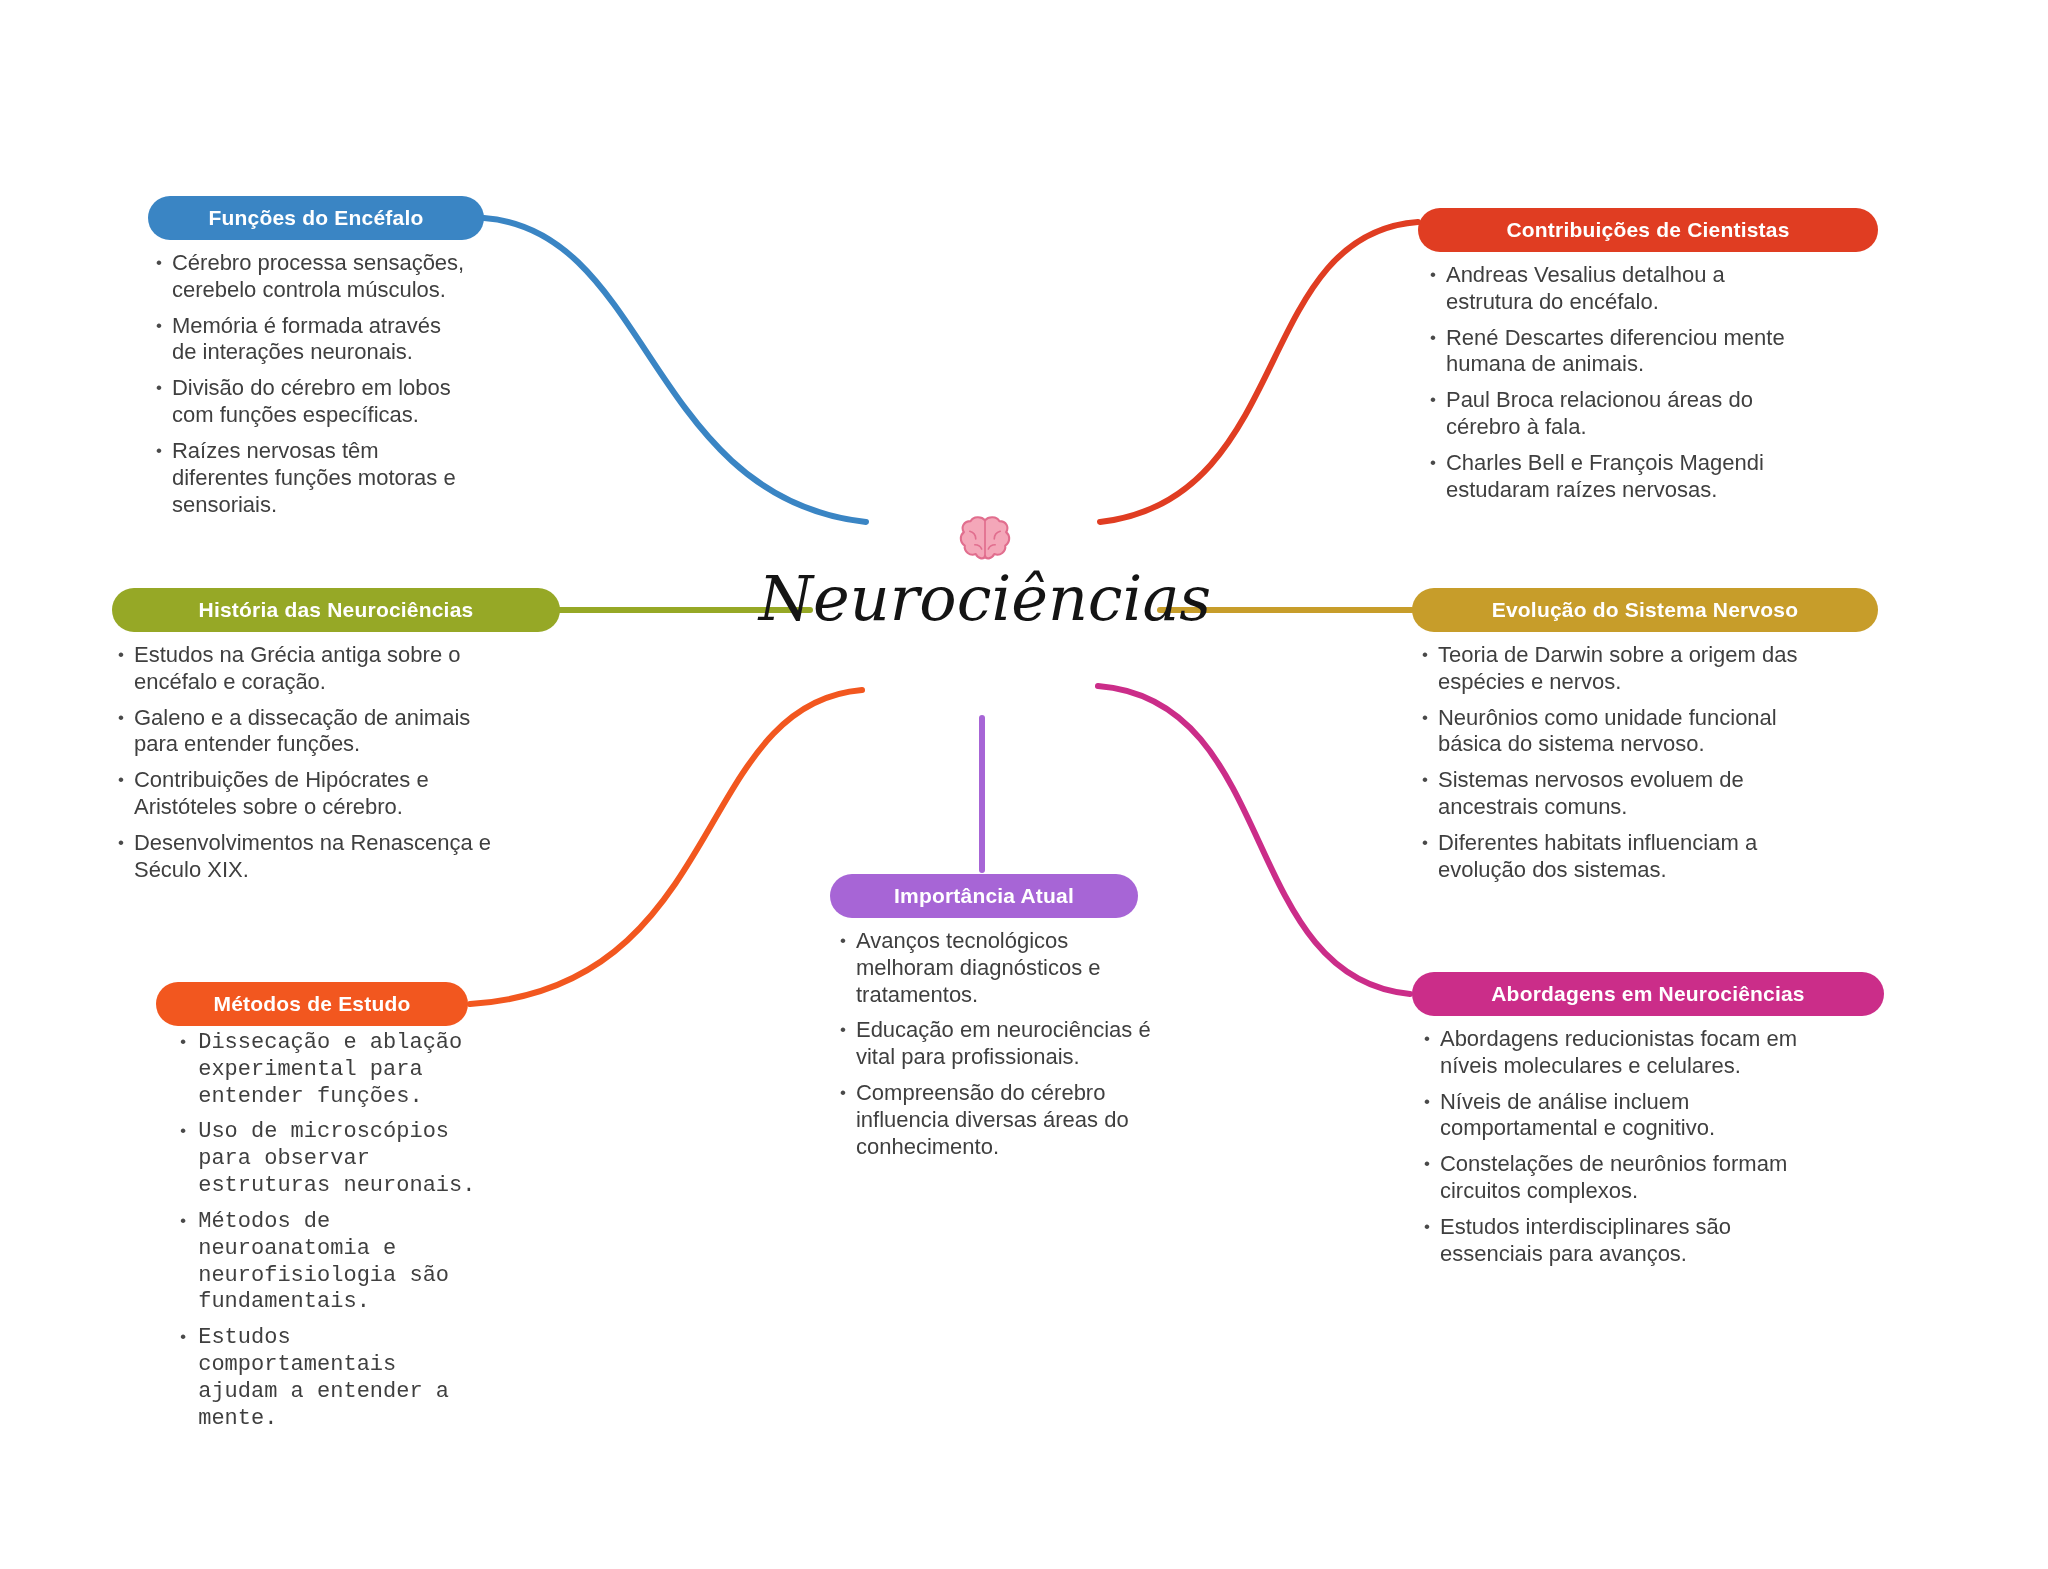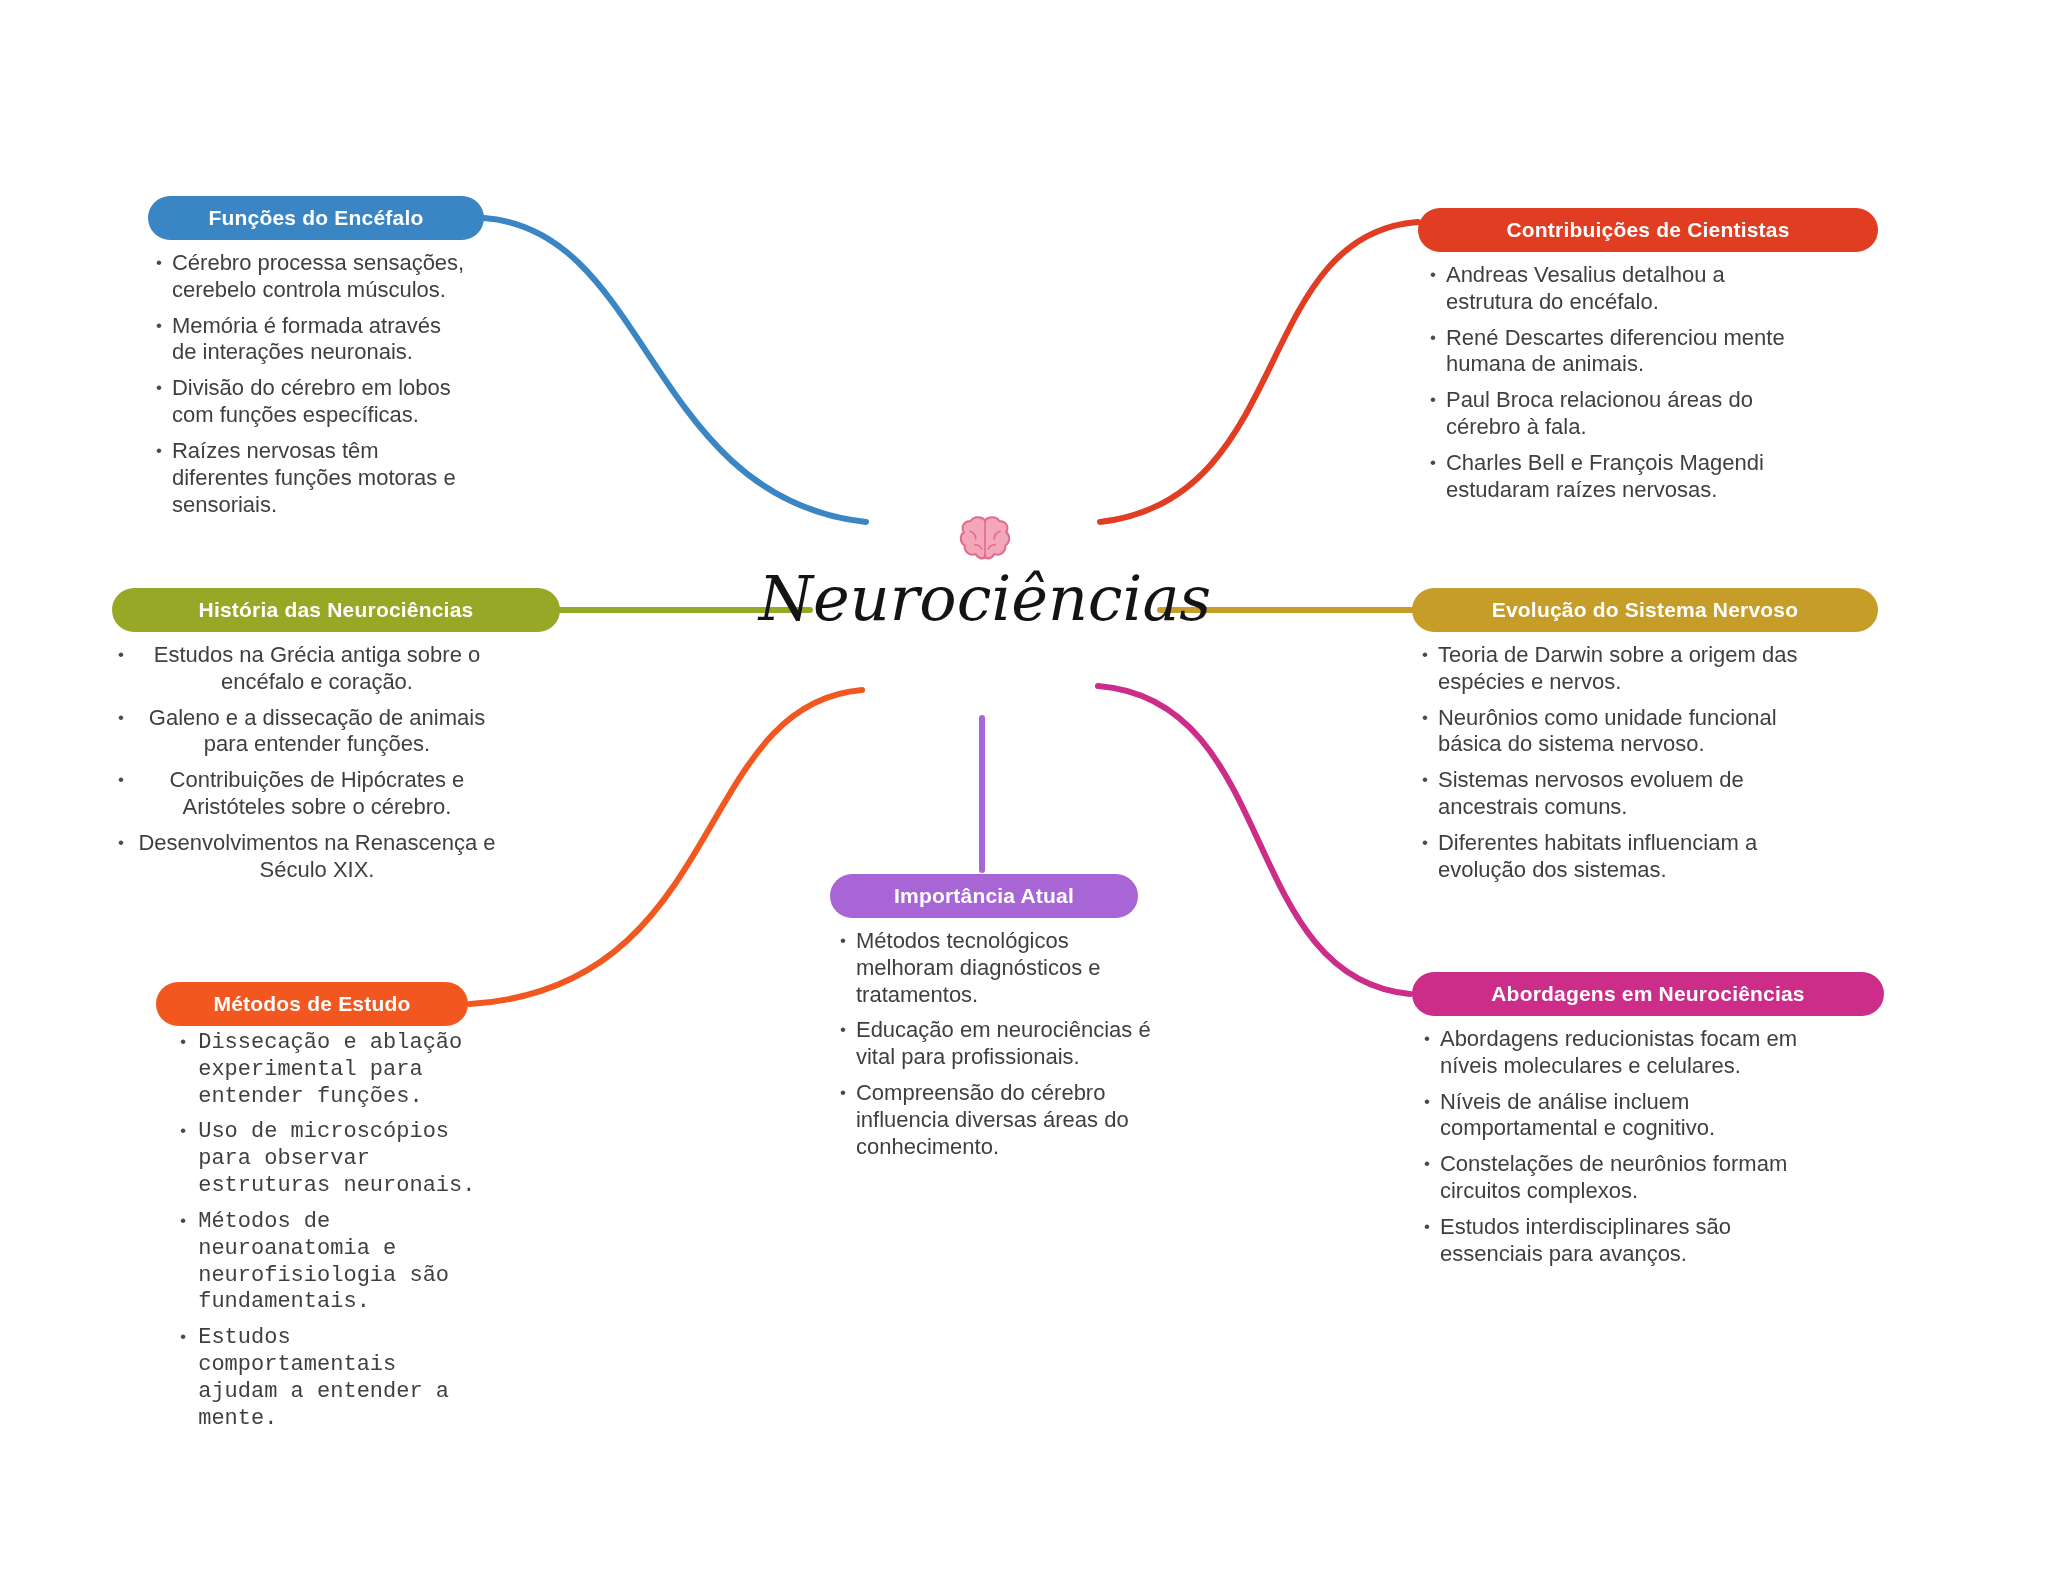--- a/index.html
+++ b/index.html
@@ -13,21 +13,21 @@
     height:44px; line-height:44px; border-radius:22px;
     color:#ffffff; font-weight:700; font-size:21px; text-align:center;
     letter-spacing:0.2px; white-space:nowrap;
   }
   .bullets { list-style:none; }
   .bullet { display:flex; align-items:flex-start; margin-bottom:9px; font-size:22px; line-height:1.22; color:#3f3f3f; }
   .bullet::before { content:"•"; font-size:17px; line-height:1.55; margin-right:10px; color:#4a4a4a; flex:0 0 auto; }
 
   .b1 { left:148px; top:196px; }  .b1 .pill { width:336px; }  .b1 .bullets { width:315px; margin:10px 0 0 8px; }
   .b2 { left:1418px; top:208px; } .b2 .pill { width:460px; }  .b2 .bullets { width:372px; margin:10px 0 0 12px; }
-  .b3 { left:112px; top:588px; }   .b3 .pill { width:448px; }  .b3 .bullets { width:382px; margin:10px 0 0 6px;text-align:center; }
+  .b3 { left:112px; top:588px; }   .b3 .pill { width:448px; }  .b3 .bullets { width:382px; margin:10px 0 0 6px; }
   .b4 { left:1412px; top:588px; } .b4 .pill { width:466px; }  .b4 .bullets { width:386px; margin:10px 0 0 10px; }
   .b5 { left:156px; top:982px; }  .b5 .pill { width:312px; }  .b5 .bullets { width:300px; margin:4px 0 0 22px;font-family:Liberation Mono, monospace; }
   .b6 { left:830px; top:874px; }  .b6 .pill { width:308px; }  .b6 .bullets { width:328px; margin:10px 0 0 10px; }
   .b7 { left:1412px; top:972px; } .b7 .pill { width:472px; }  .b7 .bullets { width:402px; margin:10px 0 0 12px; }
 
   .center-title {
     position:absolute; left:985px; top:562px; transform:translateX(-50%);
     font-family:"DejaVu Serif", serif; font-style:italic; font-weight:500;
     font-size:62px; color:#141414; white-space:nowrap;
   }
@@ -144,21 +144,21 @@
       <li class="bullet">
           <span class="txt">Estudos comportamentais ajudam a entender a mente.</span>
         </li>
     </ul>
   </section>
 
   <section class="branch b6">
     <div class="pill" style="background-color: rgb(167, 101, 214);">Importância Atual</div>
     <ul class="bullets">
       <li class="bullet">
-          <span class="txt">Métodos tecnológicos melhoram diagnósticos e tratamentos.</span>
+          <span class="txt">Avanços tecnológicos melhoram diagnósticos e tratamentos.</span>
         </li>
       <li class="bullet">
           <span class="txt">Educação em neurociências é vital para profissionais.</span>
         </li>
       <li class="bullet">
           <span class="txt">Compreensão do cérebro influencia diversas áreas do conhecimento.</span>
         </li>
     </ul>
   </section>
 

